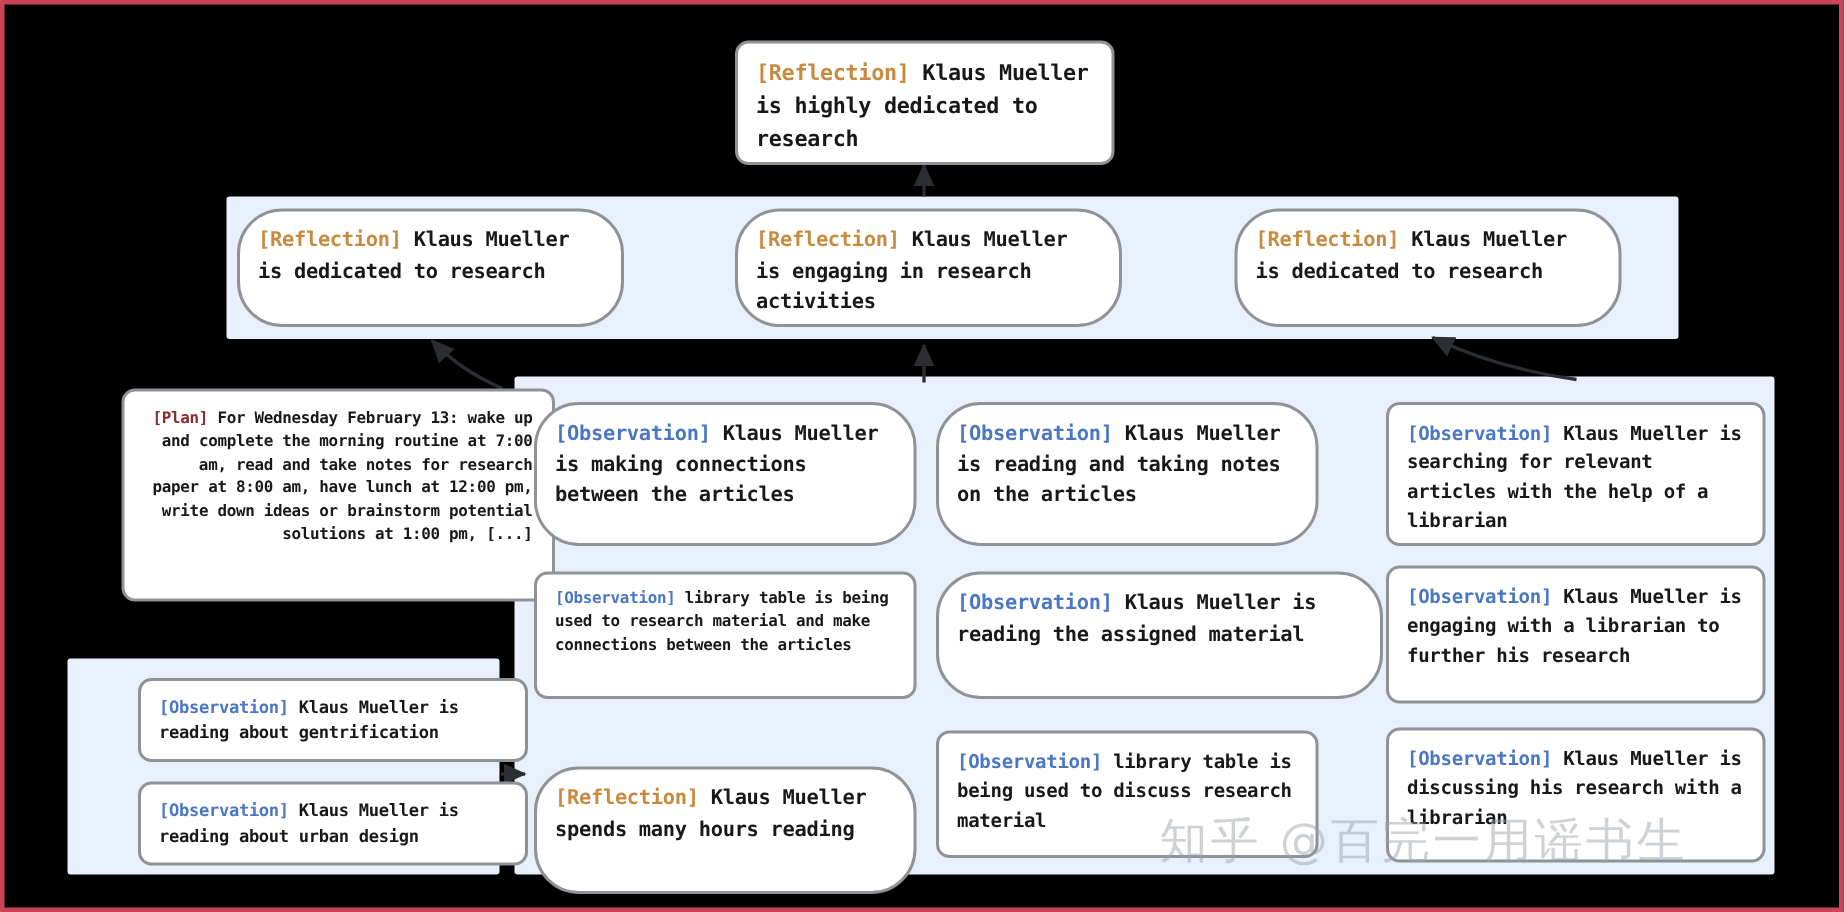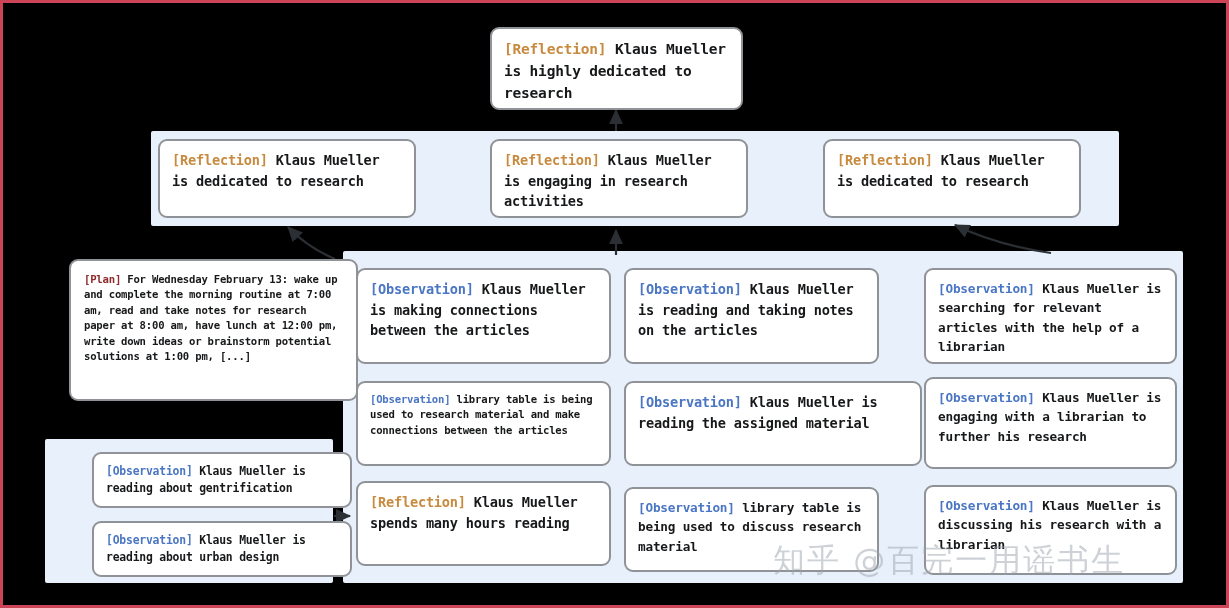--- a/index.html
+++ b/index.html
@@ -33,21 +33,21 @@
     line-height:1.52;
     letter-spacing:-0.2px;
     white-space:pre-wrap;
     overflow:hidden;
   }
   .tag-reflection{color:#c78a3e;font-weight:700;}
   .tag-observation{color:#4a76c4;font-weight:700;}
   .tag-plan{color:#8e2a2a;font-weight:700;}
 
   .fs15{font-size:14.5px;}
-  .fs14{font-size:13.6px;}
+  .fs14{font-size:13.6px;border-radius:30px;}
   .fs13{font-size:12.7px;}
   .fs12{font-size:11.4px;line-height:1.48;margin-left:33px;}
   .fs11{font-size:10.6px;line-height:1.46;}
 
   svg.links{position:absolute;left:0;top:0;width:1229px;height:608px;pointer-events:none;}
 
   #watermark{
     position:absolute;
     left:770px;top:536px;
     font-family:"DejaVu Sans","Liberation Sans",sans-serif;
@@ -87,27 +87,27 @@
   </svg>
 
   <div class="node fs15" style="left:487px;top:24px;width:253px;height:83px;"><span class="tag-reflection">[Reflection]</span><span> Klaus Mueller is highly dedicated to research</span></div>
 
   <div class="node fs14" style="left:155px;top:136px;width:258px;height:79px;"><span class="tag-reflection">[Reflection]</span><span> Klaus Mueller is dedicated to research</span></div>
 
   <div class="node fs14" style="left:487px;top:136px;width:258px;height:79px;"><span class="tag-reflection">[Reflection]</span><span> Klaus Mueller is engaging in research activities</span></div>
 
   <div class="node fs14" style="left:820px;top:136px;width:258px;height:79px;"><span class="tag-reflection">[Reflection]</span><span> Klaus Mueller is dedicated to research</span></div>
 
-  <div class="node fs11" style="left:66px;top:256px;width:289px;height:142px;padding:11px 13px;"><span class="tag-plan">[Plan]</span><span> For Wednesday February 13: wake up and complete the morning routine at 7:00 am, read and take notes for research paper at 8:00 am, have lunch at 12:00 pm, write down ideas or brainstorm potential solutions at 1:00 pm, [...]</span></div>
+  <div class="node fs11" style="left:78px;top:256px;width:289px;height:142px;padding:11px 13px;text-align:right;"><span class="tag-plan">[Plan]</span><span> For Wednesday February 13: wake up and complete the morning routine at 7:00 am, read and take notes for research paper at 8:00 am, have lunch at 12:00 pm, write down ideas or brainstorm potential solutions at 1:00 pm, [...]</span></div>
 
   <div class="node fs14" style="left:353px;top:265px;width:255px;height:96px;"><span class="tag-observation">[Observation]</span><span> Klaus Mueller is making connections between the articles</span></div>
 
   <div class="node fs11" style="left:353px;top:378px;width:255px;height:85px;"><span class="tag-observation">[Observation]</span><span> library table is being used to research material and make connections between the articles</span></div>
 
-  <div class="node fs14" style="left:353px;top:478px;width:255px;height:85px;"><span class="tag-reflection">[Reflection]</span><span> Klaus Mueller spends many hours reading</span></div>
+  <div class="node fs14" style="left:353px;top:508px;width:255px;height:85px;"><span class="tag-reflection">[Reflection]</span><span> Klaus Mueller spends many hours reading</span></div>
 
   <div class="node fs14" style="left:621px;top:265px;width:255px;height:96px;"><span class="tag-observation">[Observation]</span><span> Klaus Mueller is reading and taking notes on the articles</span></div>
 
   <div class="node fs14" style="left:621px;top:378px;width:298px;height:85px;"><span class="tag-observation">[Observation]</span><span> Klaus Mueller is reading the assigned material</span></div>
 
   <div class="node fs13" style="left:621px;top:484px;width:255px;height:85px;"><span class="tag-observation">[Observation]</span><span> library table is being used to discuss research material</span></div>
 
   <div class="node fs13" style="left:921px;top:265px;width:253px;height:96px;"><span class="tag-observation">[Observation]</span><span> Klaus Mueller is searching for relevant articles with the help of a librarian</span></div>
 
   <div class="node fs13" style="left:921px;top:374px;width:253px;height:92px;"><span class="tag-observation">[Observation]</span><span> Klaus Mueller is engaging with a librarian to further his research</span></div>

